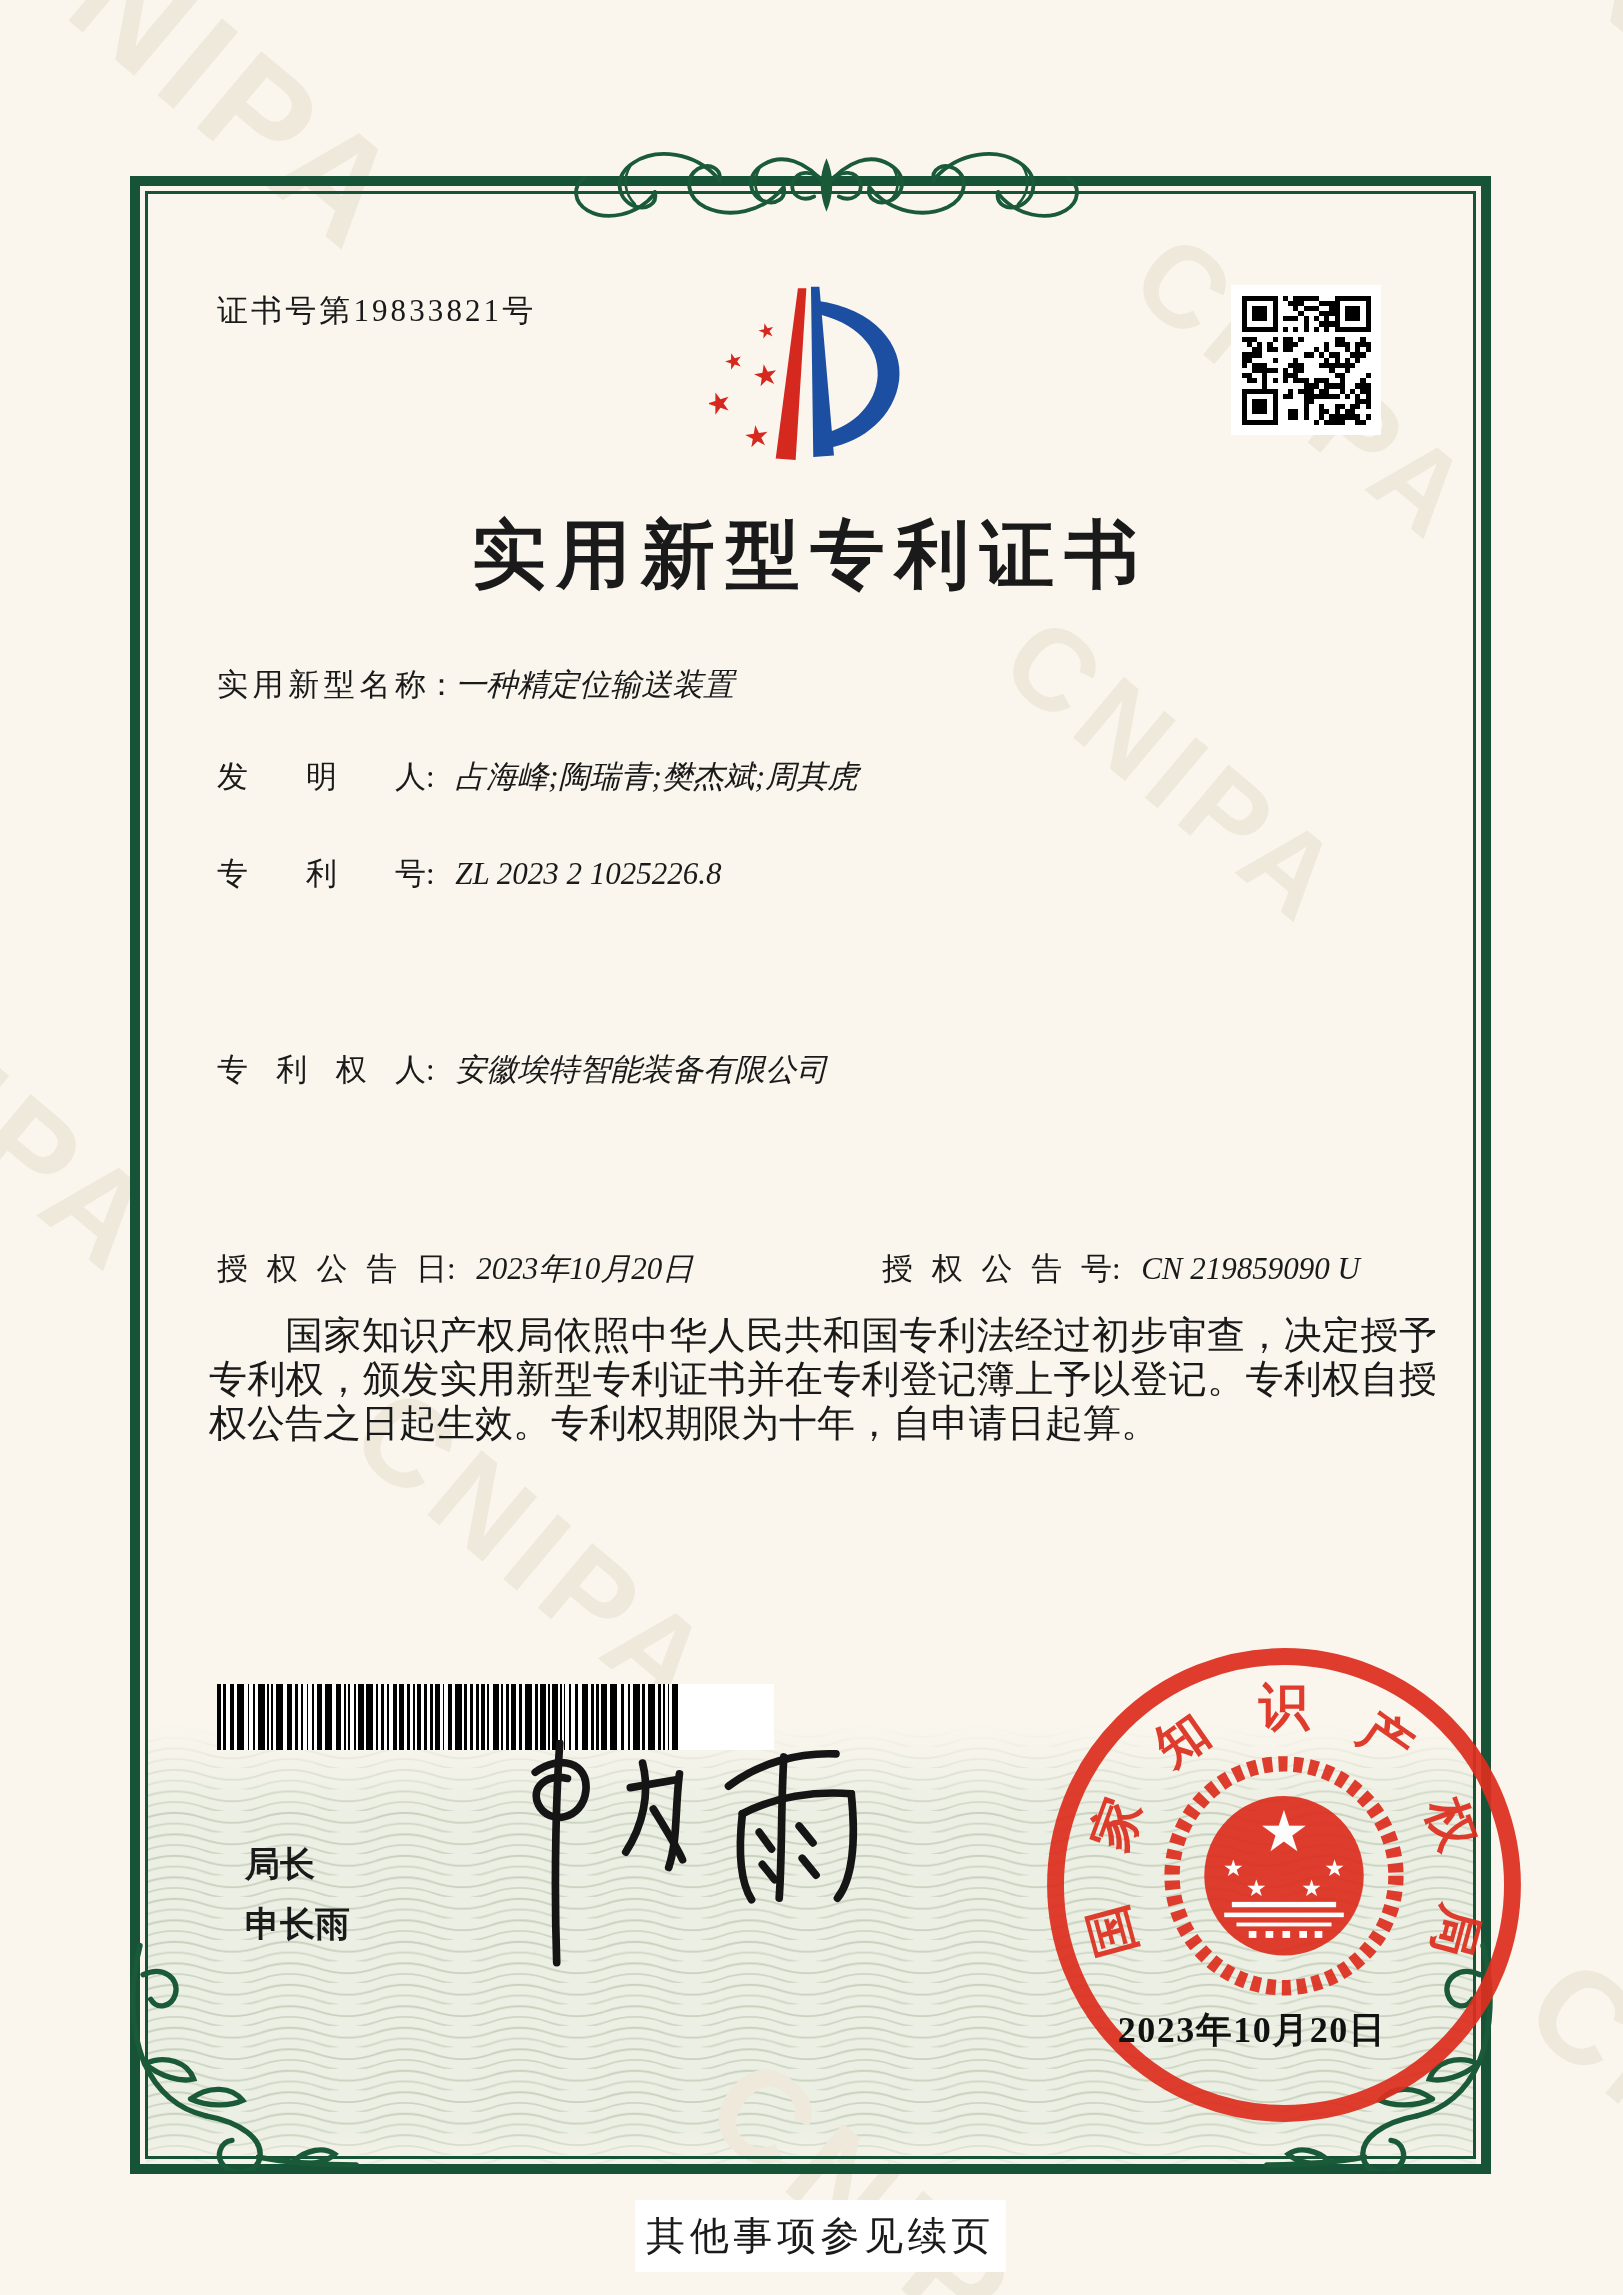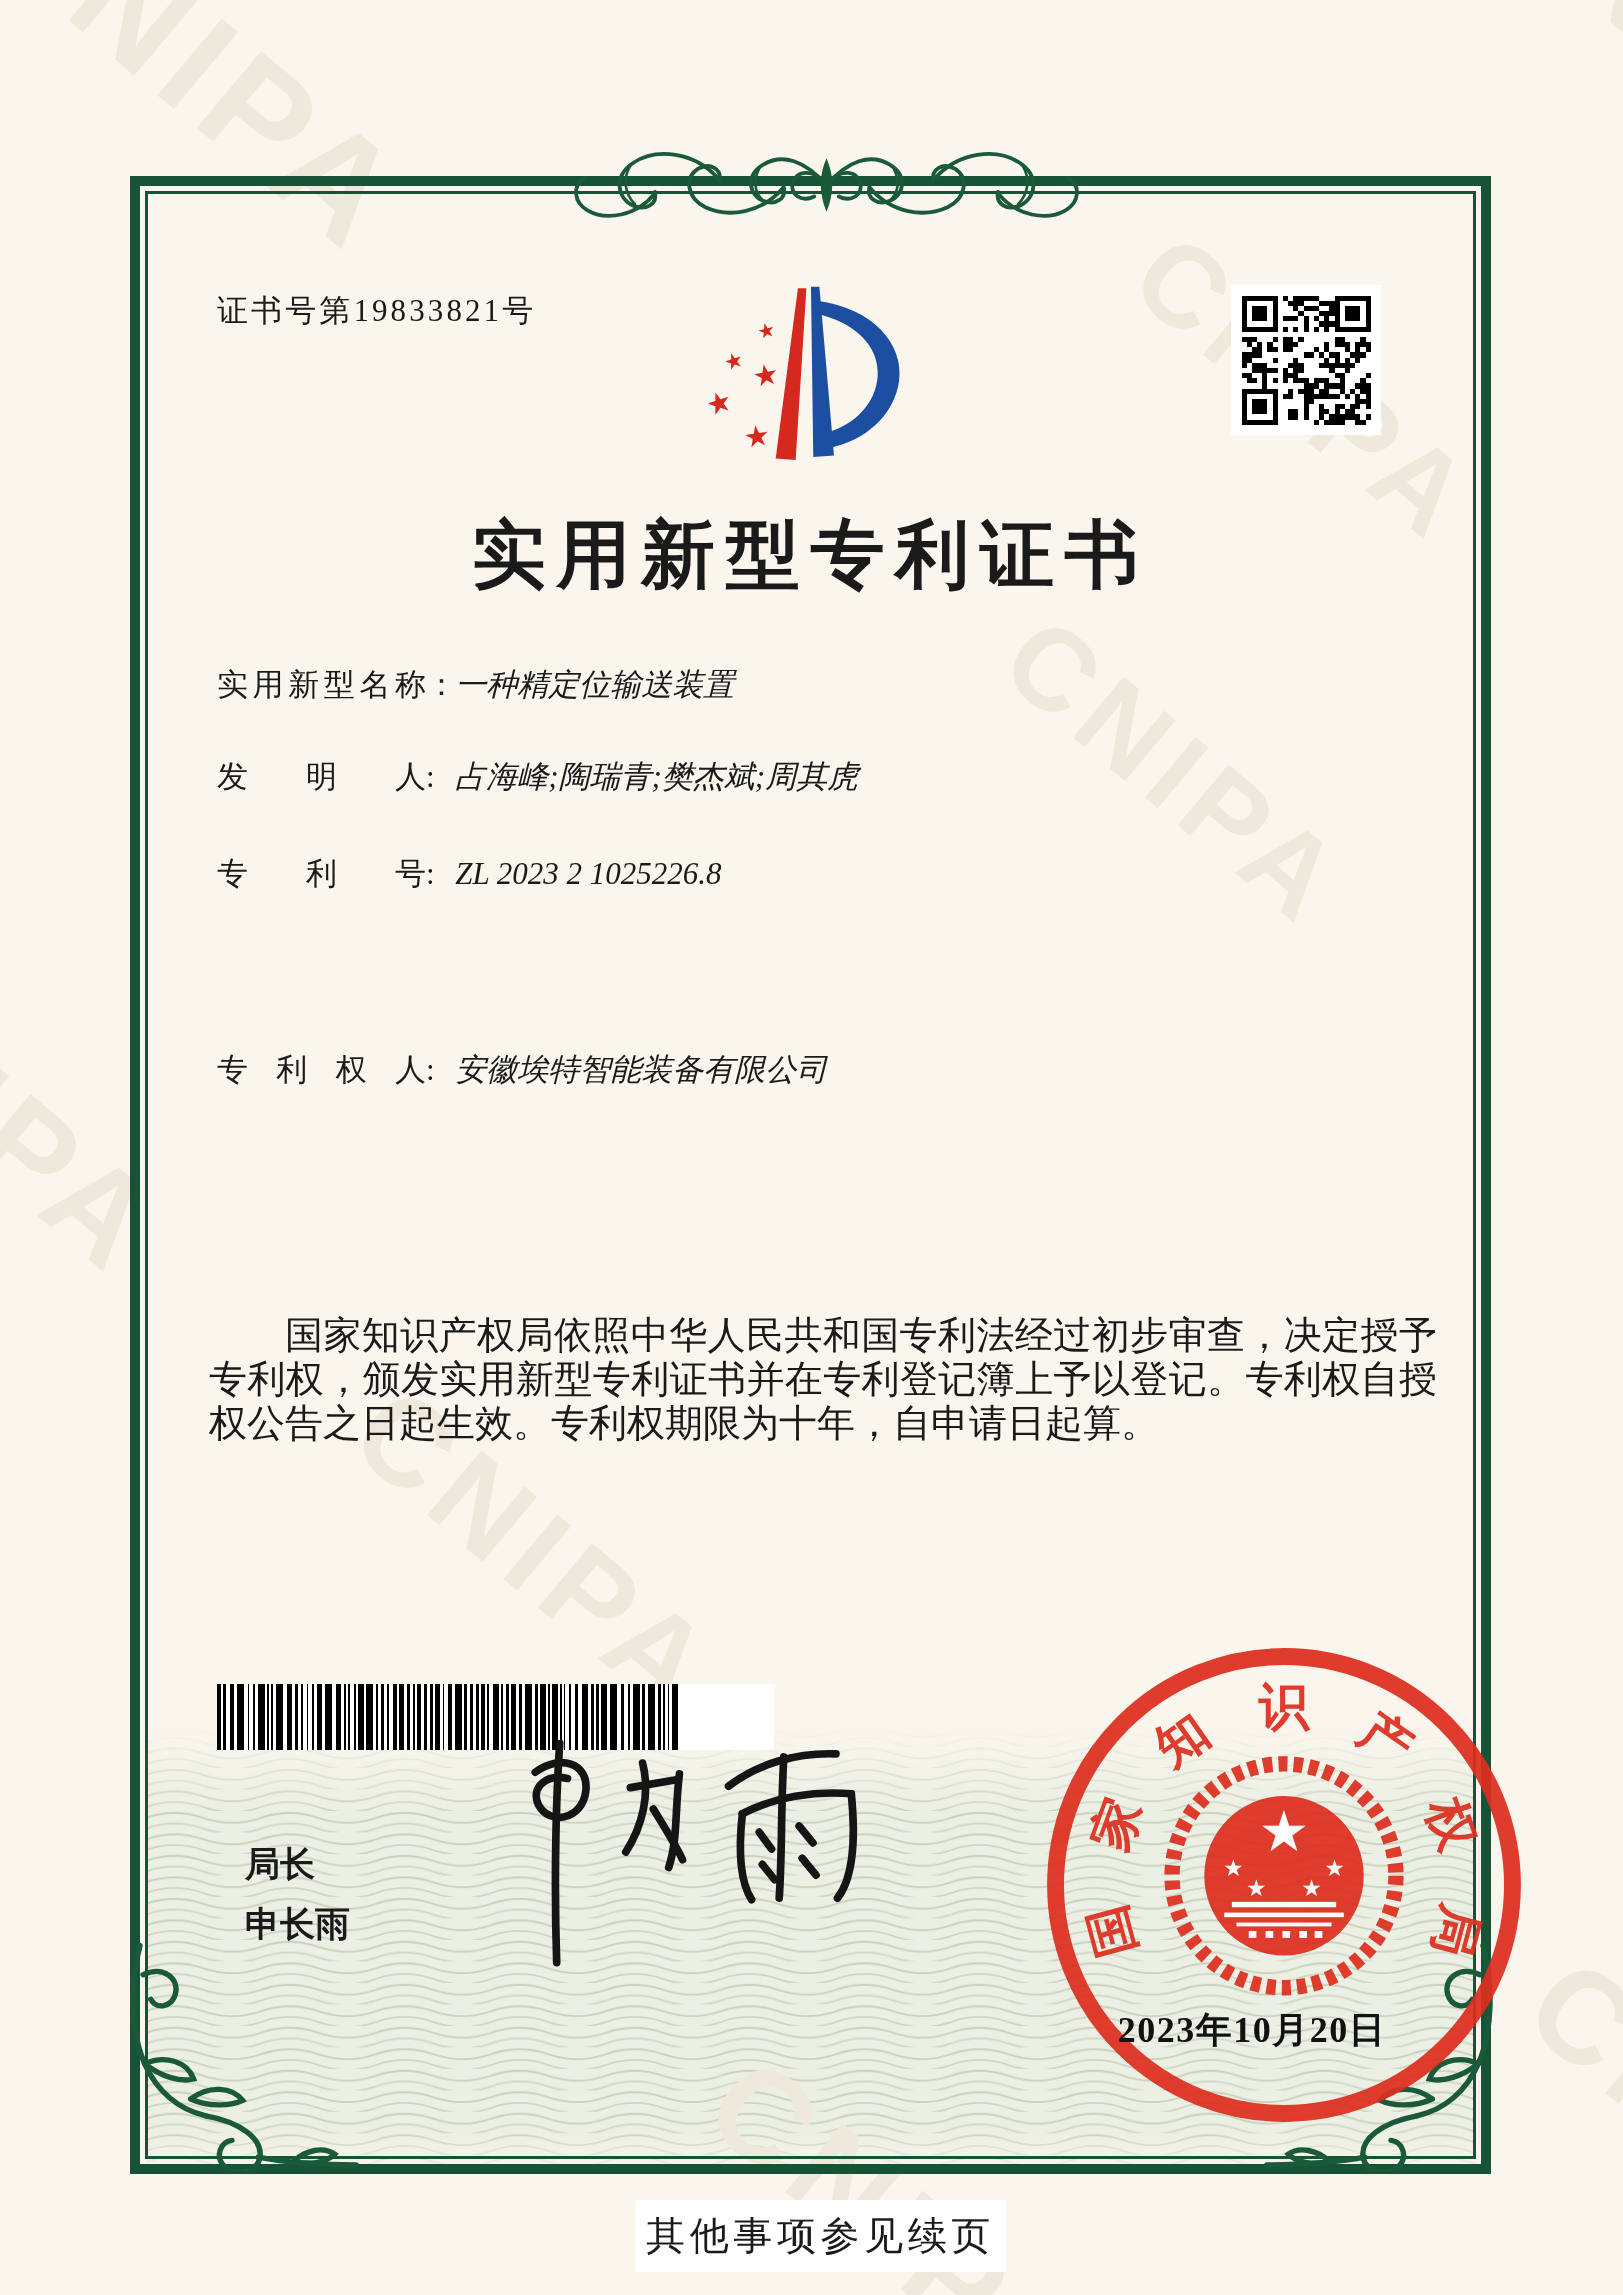--- a/index.html
+++ b/index.html
@@ -795,20 +795,26 @@
     <span class="lbl">实用新型名称</span><span class="colon">：</span><span class="val">一种精定位输送装置</span>
   </div>
   <div class="row" style="top:756px">
     <span class="lbl">发 明 人</span><span class="colon">:</span><span class="val">占海峰;陶瑞青;樊杰斌;周其虎</span>
   </div>
   <div class="row" style="top:853px">
     <span class="lbl">专 利 号</span><span class="colon">:</span><span class="val">ZL 2023 2 1025226.8</span>
   </div>
   <div class="row" style="top:1049px">
     <span class="lbl">专 利 权 人</span><span class="colon">:</span><span class="val">安徽埃特智能装备有限公司</span>
+  </div>
+  <div class="row" style="top:1248px">
+    <span class="lbl w2">授 权 公 告 日</span><span class="colon">:</span><span class="val">2023年10月20日</span>
+    <span class="pair2">
+      <span class="lbl w2">授 权 公 告 号</span><span class="colon">:</span><span class="val">CN 219859090 U</span>
+    </span>
   </div>
 
   <div class="paras">
     <p>国家知识产权局依照中华人民共和国专利法经过初步审查，决定授予专利权，颁发实用新型专利证书并在专利登记簿上予以登记。专利权自授权公告之日起生效。专利权期限为十年，自申请日起算。</p>
   </div>
 
   <div class="barcode" id="barcode">
       <span style="width:3.8px;margin-right:2.3px"></span>
       <span style="width:3.1px;margin-right:3.8px"></span>
       <span style="width:3.8px;margin-right:3.1px"></span>

